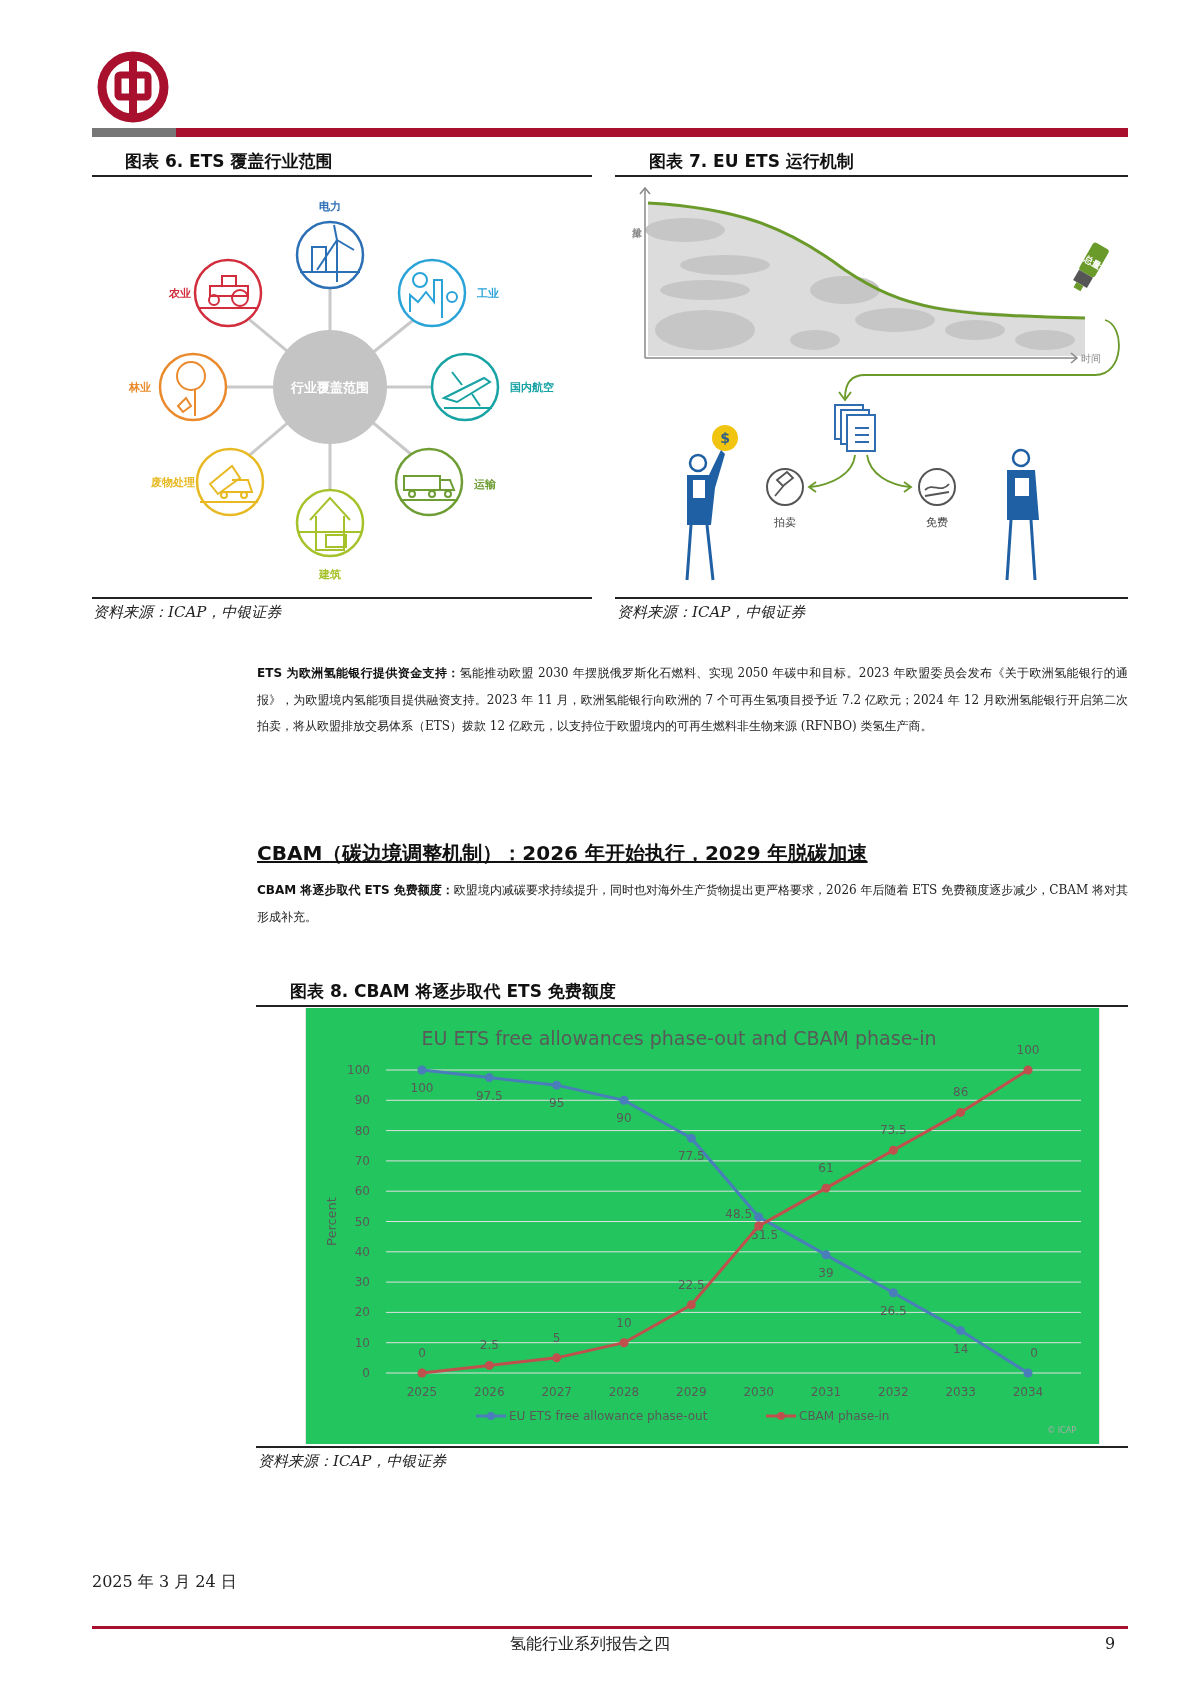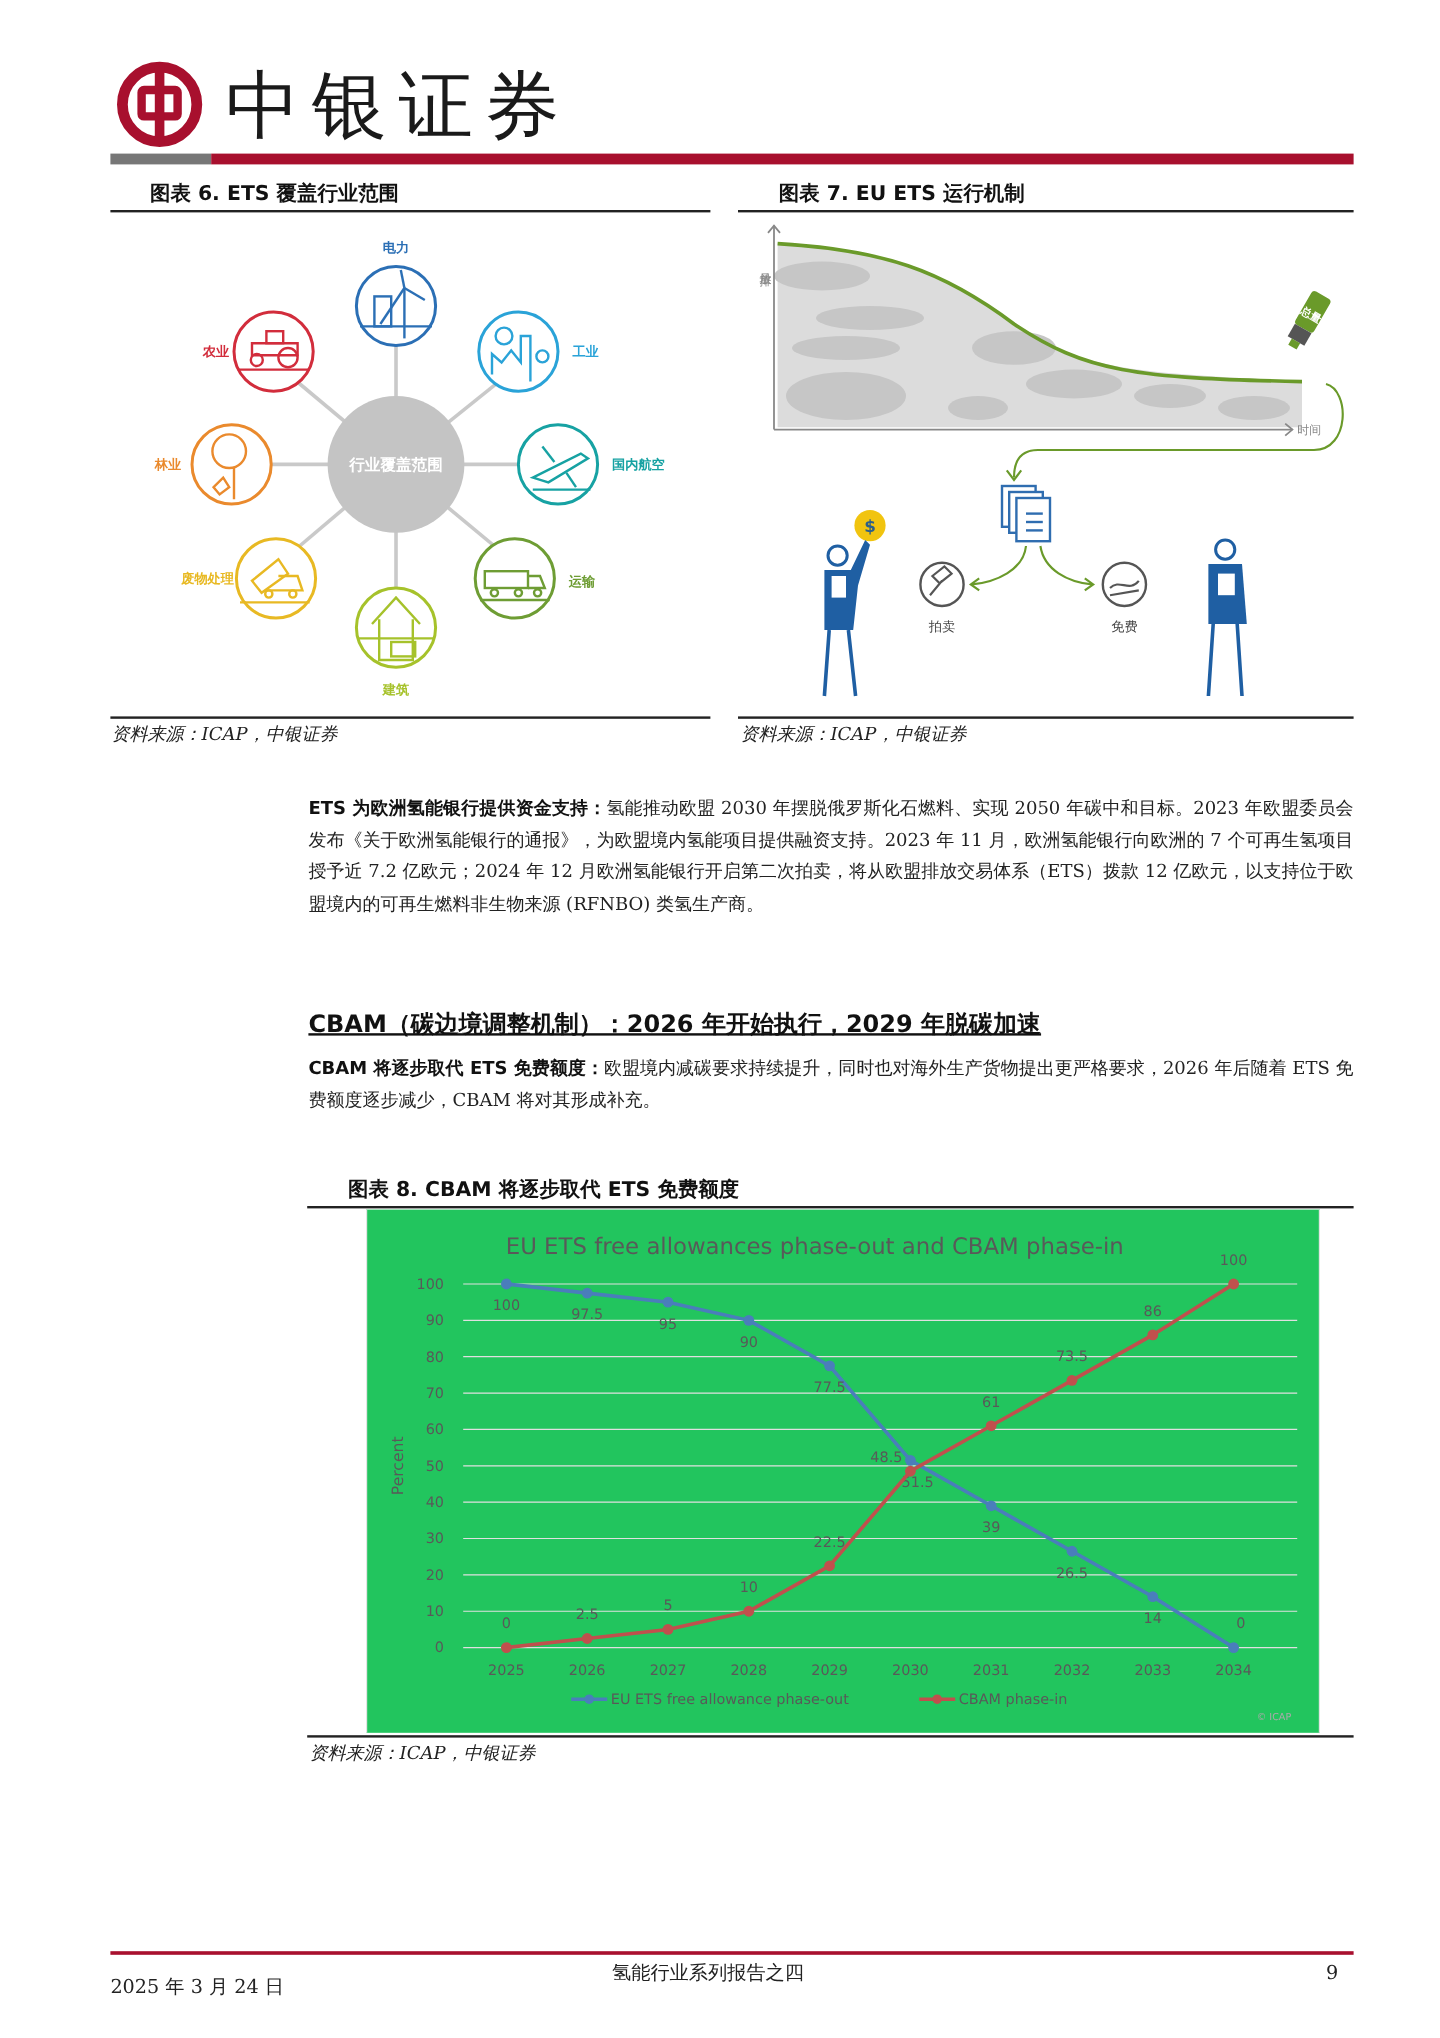--- a/index.html
+++ b/index.html
@@ -3,37 +3,36 @@
 <meta charset="utf-8">
 <style>
   * { box-sizing: border-box; margin: 0; padding: 0; }
   html, body { width: 1200px; height: 1698px; background: #ffffff; overflow: hidden; }
   body { position: relative; font-family: "DejaVu Serif", "Liberation Serif", serif; color: #111; }
   .abs { position: absolute; }
   .logo-text { font-family: "DejaVu Serif", serif; font-size: 62px; letter-spacing: 10px; color: #1a1a1a; font-weight: normal; }
   .fig-title { font-family: "DejaVu Sans", sans-serif; font-weight: bold; font-size: 17px; color: #111; white-space: nowrap; margin-left: 32px; }
   .rule-thick { height: 2px; background: #222; }
   .source { font-family: "DejaVu Serif", serif; font-style: italic; font-size: 15px; color: #222; }
-  .para { font-family: "DejaVu Serif", serif; font-size: 15px; line-height: 26.5px; color: #222; text-align: justify; }
+  .para { font-family: "DejaVu Serif", serif; font-size: 12px; line-height: 26.5px; color: #222; text-align: justify; }
   .para b { font-family: "DejaVu Sans", sans-serif; font-weight: bold; color: #111; }
   .heading { font-family: "DejaVu Sans", sans-serif; font-weight: bold; font-size: 20px; color: #111; }
   .footer { font-family: "DejaVu Serif", serif; font-size: 16px; color: #222; }
   svg text { font-family: "DejaVu Sans", sans-serif; }
   .chart-box { border-left: 1px solid #e3e3e3; border-right: 1px solid #e3e3e3; background: #22c55e; }
 </style>
 </head>
 <body>
 
 <div class="abs" style="left:92px; top:44px; width:1040px; height:95px;">
   <svg class="abs" style="left:4px; top:4px;" width="74" height="78" viewBox="0 0 74 78">
     <circle cx="37" cy="39" r="31" fill="none" stroke="#a8102e" stroke-width="9"></circle>
     <rect x="22" y="27" width="30" height="22" rx="2" fill="none" stroke="#a8102e" stroke-width="7"></rect>
     <rect x="33" y="6" width="8" height="66" fill="#a8102e"></rect>
   </svg>
-  <div class="abs logo-text" style="left:96px; top:2px;">中银证券</div>
 </div>
 <div class="abs" style="left:92px; top:128px; width:84px; height:9px; background:#777;"></div>
 <div class="abs" style="left:176px; top:128px; width:952px; height:9px; background:#a8102e;"></div>
 
 <div class="abs fig-title" style="left:93px; top:150px;">图表 6. ETS 覆盖行业范围</div>
 <div class="abs rule-thick" style="left:92px; top:175px; width:500px;"></div>
 
 <svg class="abs" style="left:92px; top:180px;" width="500" height="415" viewBox="0 0 500 415">
 
   <g stroke="#c9c9c9" stroke-width="3">
@@ -310,15 +309,15 @@
       <circle cx="475" cy="408" r="4" fill="#c0504d"></circle>
       <text x="493" y="412" font-size="12" fill="#595959" font-family="DejaVu Serif, serif">CBAM phase-in</text>
       <text x="770" y="425" text-anchor="end" font-size="8" fill="#aaa">© ICAP</text>
     </svg>
 </div>
 
 <div class="abs rule-thick" style="left:256px; top:1446px; width:872px;"></div>
 <div class="abs source" style="left:258px; top:1452px;">资料来源：ICAP，中银证券</div>
 
 <div class="abs" style="left:92px; top:1626px; width:1036px; height:3px; background:#a8102e;"></div>
-<div class="abs footer" style="left:92px; top:1646px;">2025 年 3 月 24 日</div>
+<div class="abs footer" style="left:92px; top:1572px;">2025 年 3 月 24 日</div>
 <div class="abs footer" style="left:510px; top:1634px;">氢能行业系列报告之四</div>
 <div class="abs footer" style="left:1105px; top:1634px;">9</div>
 
 </body></html>

